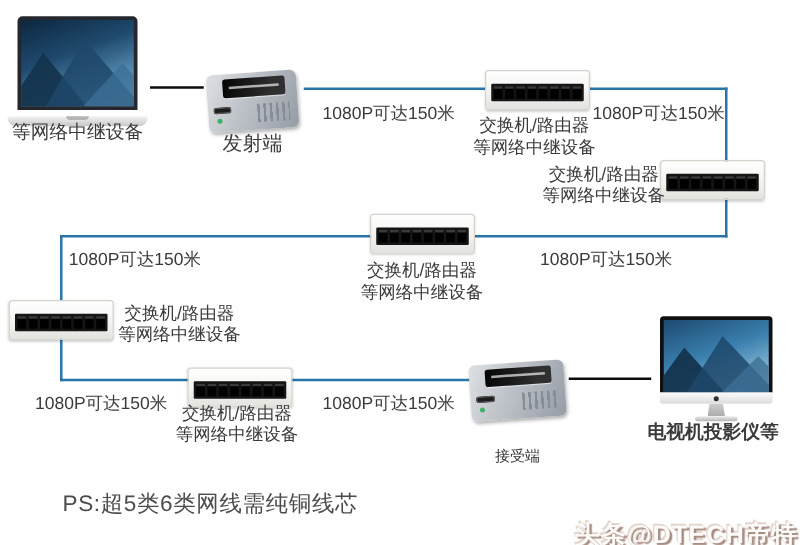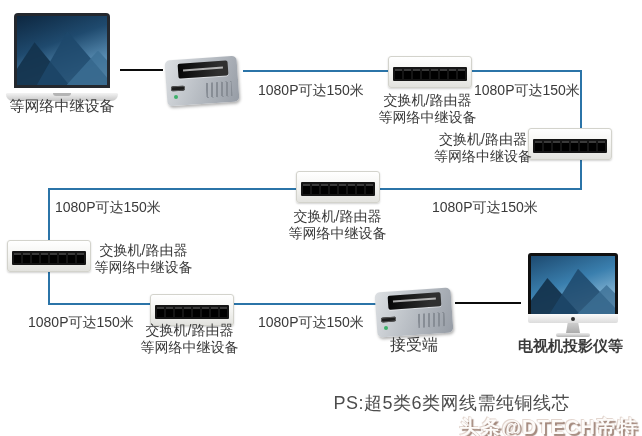--- a/index.html
+++ b/index.html
@@ -7,21 +7,21 @@
          font-family:"Liberation Sans","DejaVu Sans",sans-serif;color:#333;}
 
   
   .line{position:absolute;background:#2b74a8;}
   .line.black{background:#0b0b0b;}
 
   
   .node-label{position:absolute;font-size:15px;line-height:19px;text-align:center;color:#3a3a3a;}
   .sw-label{position:absolute;font-size:14px;line-height:17px;text-align:center;color:#3a3a3a;}
   .dist-label{position:absolute;font-size:14px;color:#3a3a3a;white-space:nowrap;}
-  .note{position:absolute;left:50px;top:391px;width:520px;text-align:right;
+  .note{position:absolute;left:50px;top:391px;width:520px;text-align:left;
         font-size:18px;color:#4c4c4c;letter-spacing:.5px;}
   .watermark{position:absolute;right:4px;top:414px;font-size:20px;font-weight:bold;
         color:#fdfBf9;color:#fdfbf9;letter-spacing:1px;
         text-shadow:2px 2px 1px #a3897d,-1px -1px 0 #e3d6cf,0 0 1px #c9b4a9;}
 
   
   .switch{position:absolute;width:82px;height:30px;border-radius:3px;
           background:linear-gradient(#ffffff,#f3f3f0 55%,#e2e2de);
           border:1px solid #d3d3cc;box-shadow:0 1px 2px rgba(0,0,0,.18);}
   .switch .ports{position:absolute;left:4px;right:4px;top:10px;height:14px;
@@ -108,20 +108,21 @@
     <div>等网络中继设备</div>
   </div>
 
   <div class="extender" style="left:166px;top:58px;width:72px;height:46px;">
     <div class="ext-body"></div>
     <div class="ext-panel"></div>
     <div class="ext-hdmi"></div>
     <div class="ext-dot"></div>
     <div class="ext-vents"></div>
   </div>
+  <div class="node-label" style="left:166px;top:106px;width:72px;font-size:16px;">发射端</div>
 
   <div class="switch" style="left:388px;top:56px;">
     <div class="ports">
         <span class="port"></span>
         <span class="port"></span>
         <span class="port"></span>
         <span class="port"></span>
         <span class="port"></span>
         <span class="port"></span>
         <span class="port"></span>
@@ -201,21 +202,21 @@
     <div>等网络中继设备</div>
   </div>
 
   <div class="extender" style="left:376px;top:290px;width:76px;height:45px;">
     <div class="ext-body"></div>
     <div class="ext-panel"></div>
     <div class="ext-hdmi"></div>
     <div class="ext-dot"></div>
     <div class="ext-vents"></div>
   </div>
-  <div class="node-label" style="left:376px;top:335px;width:76px;font-size:16px;">接受端</div>
+  <div class="node-label" style="left:376px;top:356px;width:76px;font-size:12px;">接受端</div>
 
   <div class="monitor">
     <div class="monitor-screen">
       <div class="wallpaper" style="background:linear-gradient(160deg,#1d4a70 0%,#3a7fae 45%,#8cb9d6 80%,#d2e6f2 100%);">
         <div class="m1"></div>
         <div class="m2"></div>
         <div class="m3"></div>
       </div>
     </div>
     <div class="monitor-chin">

